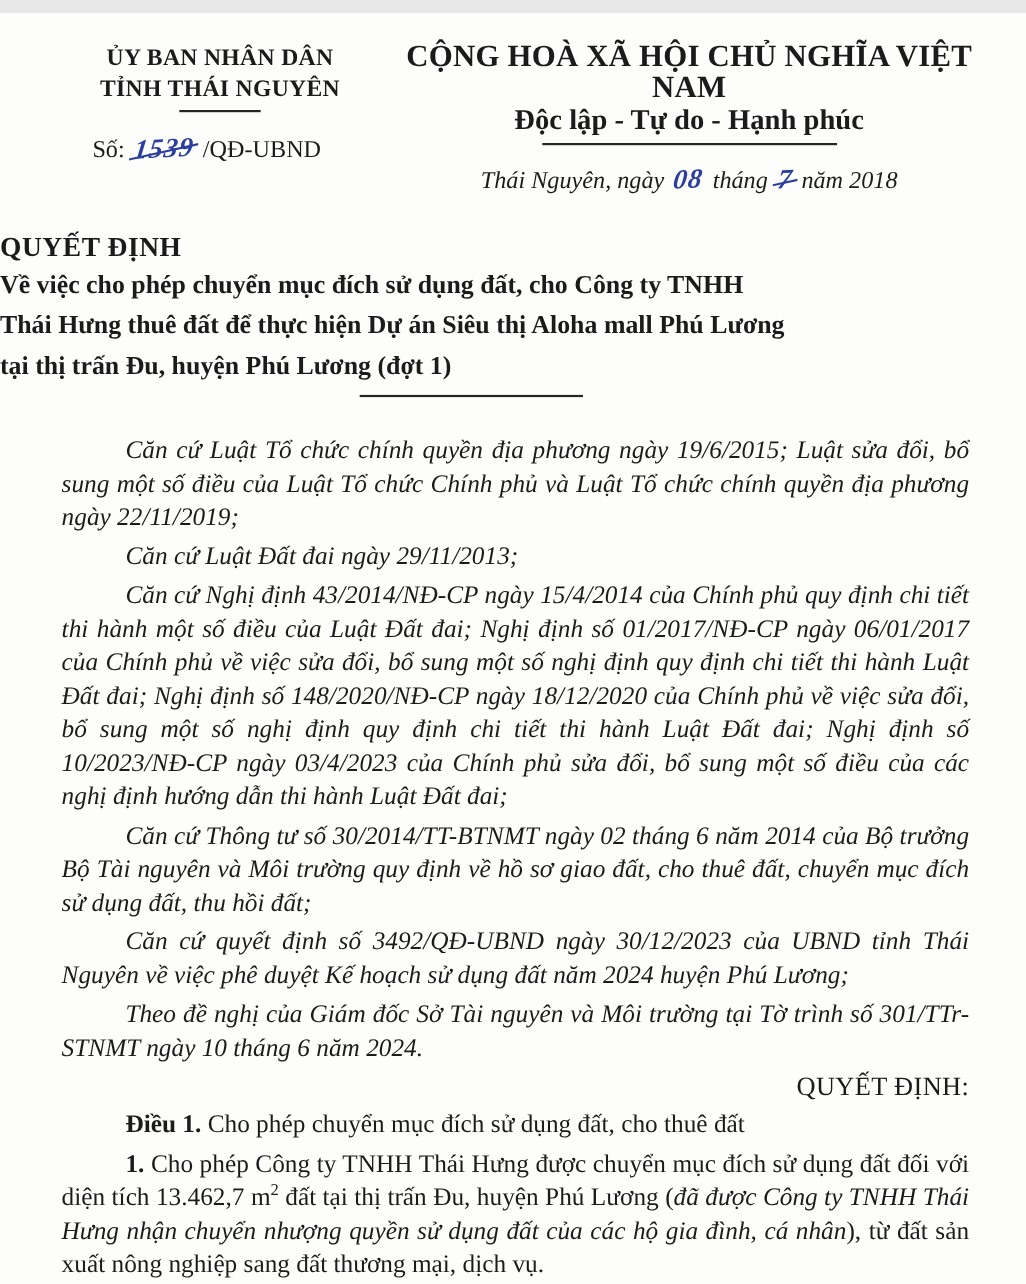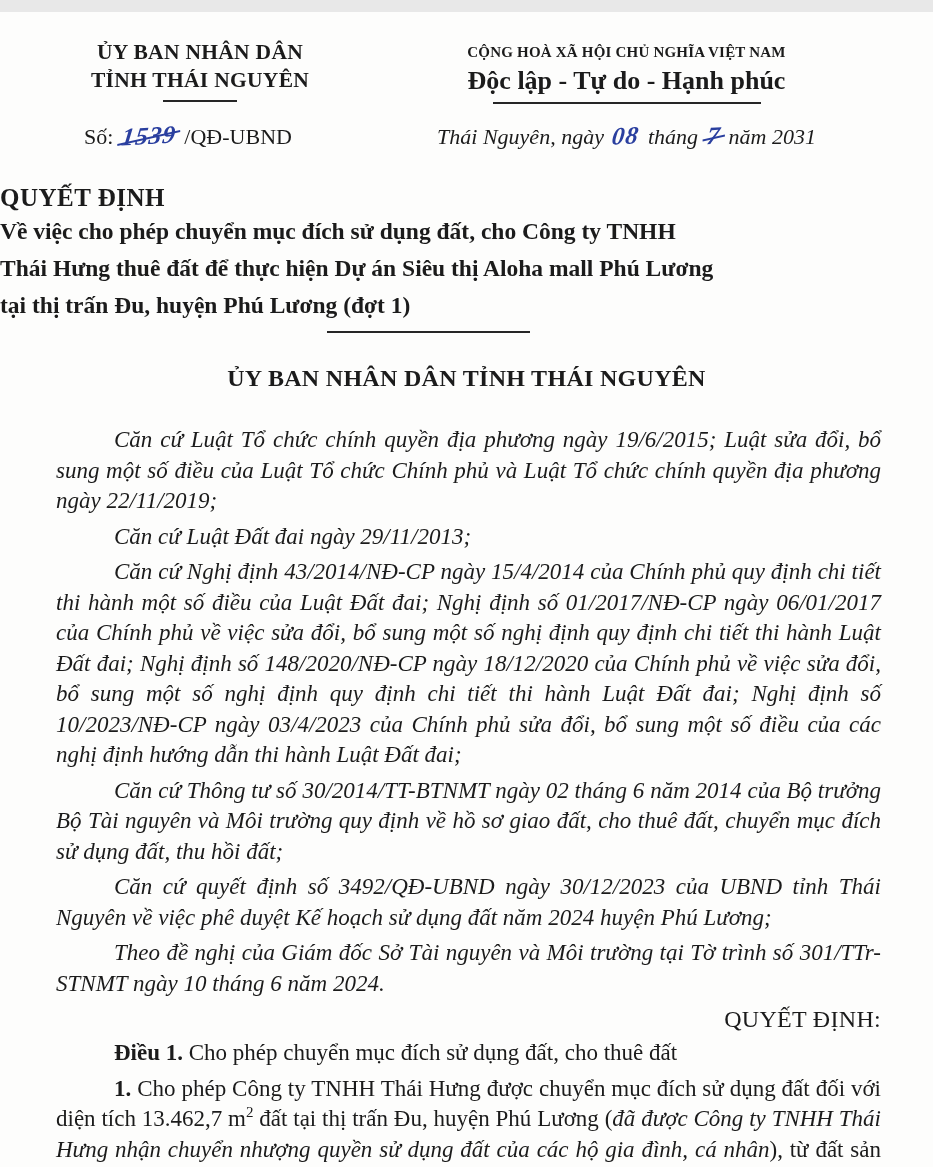--- a/index.html
+++ b/index.html
@@ -42,21 +42,21 @@
     text-align: left;
     padding-left: 34px;
     white-space: nowrap;
   }
   .hdr-right {
     flex: 1;
     text-align: center;
   }
   .hdr-right .nat1 {
     font-weight: bold;
-    font-size: 15px;
+    font-size: 28px;
     line-height: 28px;
     letter-spacing: 0.2px;
   }
   .hdr-right .nat2 {
     font-weight: bold;
     font-size: 26px;
     line-height: 30px;
   }
   .date-line {
     margin-top: 18px;
@@ -158,34 +158,33 @@
     </div>
     <div class="hdr-right">
       <div class="nat1">CỘNG HOÀ XÃ HỘI CHỦ NGHĨA VIỆT NAM</div>
       <div class="nat2">Độc lập - Tự do - Hạnh phúc</div>
       <div class="rule rule-right"></div>
       <div class="date-line">
         <span>Thái Nguyên, ngày</span>
         <span class="hand">08</span>
         <span>tháng</span>
         <span class="hand hand-strike">7</span>
-        <span>năm 2031</span>
+        <span>năm 2018</span>
       </div>
     </div>
   </div>
 
   <div class="title-block">
     <div class="doc-type">QUYẾT ĐỊNH</div>
     <div class="subject">Về việc cho phép chuyển mục đích sử dụng đất, cho Công ty TNHH</div>
     <div class="subject">Thái Hưng thuê đất để thực hiện Dự án Siêu thị Aloha mall Phú Lương</div>
     <div class="subject">tại thị trấn Đu, huyện Phú Lương (đợt 1)</div>
     <div class="title-rule"></div>
   </div>
 
-  <div class="authority">ỦY BAN NHÂN DÂN TỈNH THÁI NGUYÊN</div>
 
   <div class="body-text">
     <div class="preamble">
       <p>Căn cứ Luật Tổ chức chính quyền địa phương ngày 19/6/2015; Luật sửa đổi, bổ sung một số điều của Luật Tổ chức Chính phủ và Luật Tổ chức chính quyền địa phương ngày 22/11/2019;</p>
       <p>Căn cứ Luật Đất đai ngày 29/11/2013;</p>
       <p>Căn cứ Nghị định 43/2014/NĐ-CP ngày 15/4/2014 của Chính phủ quy định chi tiết thi hành một số điều của Luật Đất đai; Nghị định số 01/2017/NĐ-CP ngày 06/01/2017 của Chính phủ về việc sửa đổi, bổ sung một số nghị định quy định chi tiết thi hành Luật Đất đai; Nghị định số 148/2020/NĐ-CP ngày 18/12/2020 của Chính phủ về việc sửa đổi, bổ sung một số nghị định quy định chi tiết thi hành Luật Đất đai; Nghị định số 10/2023/NĐ-CP ngày 03/4/2023 của Chính phủ sửa đổi, bổ sung một số điều của các nghị định hướng dẫn thi hành Luật Đất đai;</p>
       <p>Căn cứ Thông tư số 30/2014/TT-BTNMT ngày 02 tháng 6 năm 2014 của Bộ trưởng Bộ Tài nguyên và Môi trường quy định về hồ sơ giao đất, cho thuê đất, chuyển mục đích sử dụng đất, thu hồi đất;</p>
       <p>Căn cứ quyết định số 3492/QĐ-UBND ngày 30/12/2023 của UBND tỉnh Thái Nguyên về việc phê duyệt Kế hoạch sử dụng đất năm 2024 huyện Phú Lương;</p>
       <p>Theo đề nghị của Giám đốc Sở Tài nguyên và Môi trường tại Tờ trình số 301/TTr-STNMT ngày 10 tháng 6 năm 2024.</p>
     </div>

